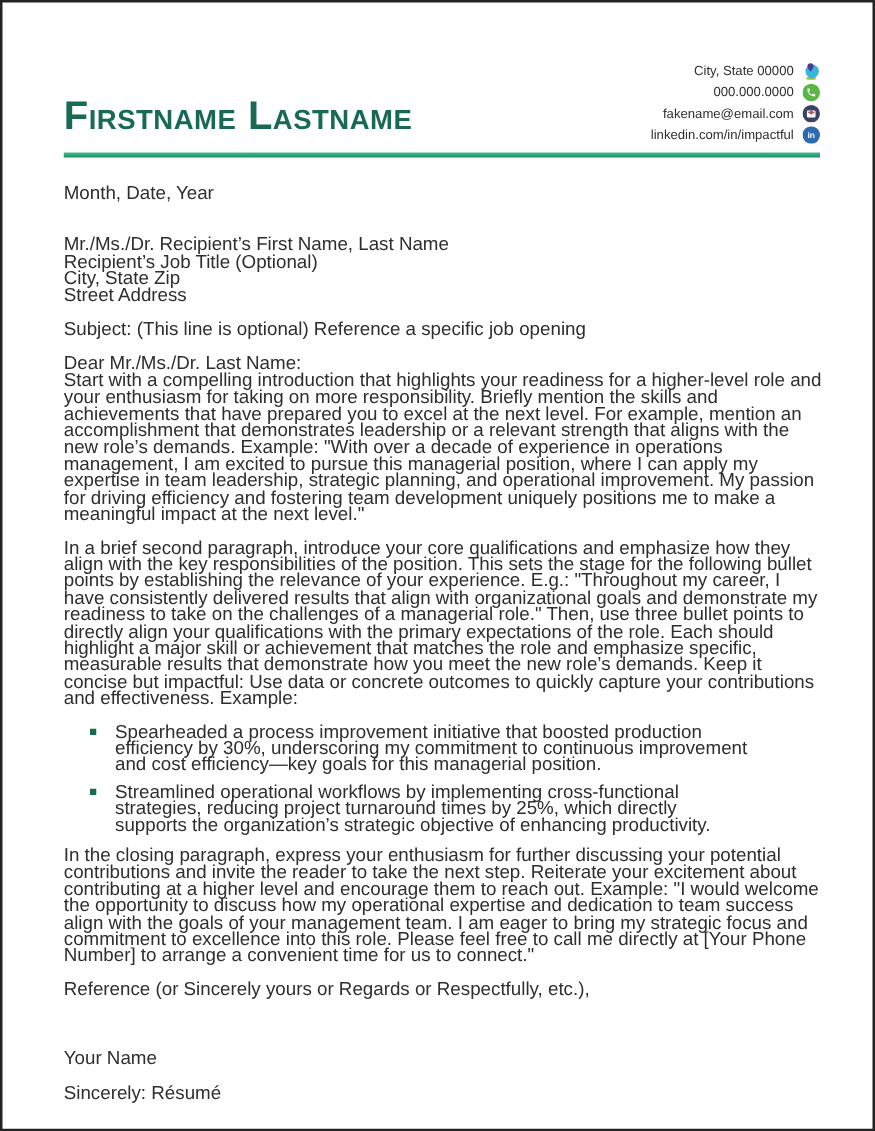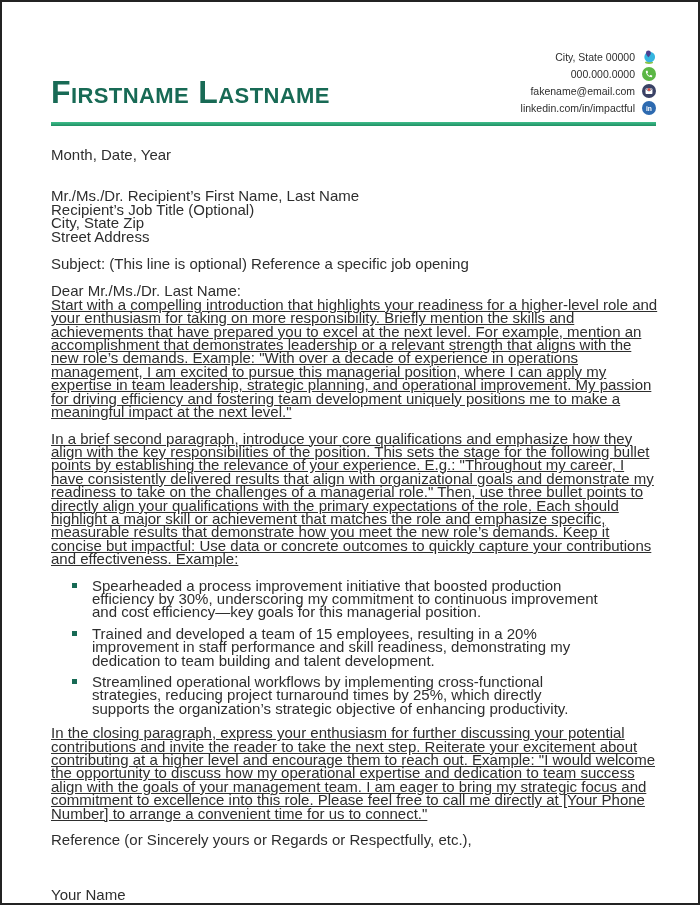--- a/index.html
+++ b/index.html
@@ -63,21 +63,21 @@
     margin-top: 22px;
     width: 608px;
     font-size: 15px;
     line-height: 13.4px;
     color: #2e2e2e;
   }
   .date-line { margin-bottom: 28px; }
   .recipient-block { margin-bottom: 14px; }
   .subject-line { margin-bottom: 14px; }
   .salutation { }
-  .para { margin-bottom: 13px; text-decoration: underline; }
+  .para { margin-bottom: 13px; }
   .bullets { margin: 12px 0 11px 21px; }
   .bullet-item {
     display: flex;
     align-items: flex-start;
     margin-bottom: 8px;
   }
   .bullet-square {
     width: 5px;
     height: 5px;
     background: #186a55;
@@ -156,24 +156,20 @@
 
     <div class="para">In a brief second paragraph, introduce your core qualifications and emphasize how they align with the key responsibilities of the position. This sets the stage for the following bullet points by establishing the relevance of your experience. E.g.: "Throughout my career, I have consistently delivered results that align with organizational goals and demonstrate my readiness to take on the challenges of a managerial role." Then, use three bullet points to directly align your qualifications with the primary expectations of the role. Each should highlight a major skill or achievement that matches the role and emphasize specific, measurable results that demonstrate how you meet the new role’s demands. Keep it concise but impactful: Use data or concrete outcomes to quickly capture your contributions and effectiveness. Example:</div>
 
     <div class="bullets">
       <div class="bullet-item">
         <span class="bullet-square"></span>
         <span class="bullet-text">Spearheaded a process improvement initiative that boosted production efficiency by 30%, underscoring my commitment to continuous improvement and cost efficiency—key goals for this managerial position.</span>
       </div>
       <div class="bullet-item">
         <span class="bullet-square"></span>
-        <span class="bullet-text">Trained and developed a team of 15 employees, resulting in a 20% improvement in staff performance and skill readiness, demonstrating my dedication to team building and talent development.</span>
-      </div>
-      <div class="bullet-item">
-        <span class="bullet-square"></span>
         <span class="bullet-text">Streamlined operational workflows by implementing cross-functional strategies, reducing project turnaround times by 25%, which directly supports the organization’s strategic objective of enhancing productivity.</span>
       </div>
     </div>
 
     <div class="para">In the closing paragraph, express your enthusiasm for further discussing your potential contributions and invite the reader to take the next step. Reiterate your excitement about contributing at a higher level and encourage them to reach out. Example: "I would welcome the opportunity to discuss how my operational expertise and dedication to team success align with the goals of your management team. I am eager to bring my strategic focus and commitment to excellence into this role. Please feel free to call me directly at [Your Phone Number] to arrange a convenient time for us to connect."</div>
 
     <div class="signoff">Reference (or Sincerely yours or Regards or Respectfully, etc.),</div>
 
     <div class="signature-name">Your Name</div>
 

